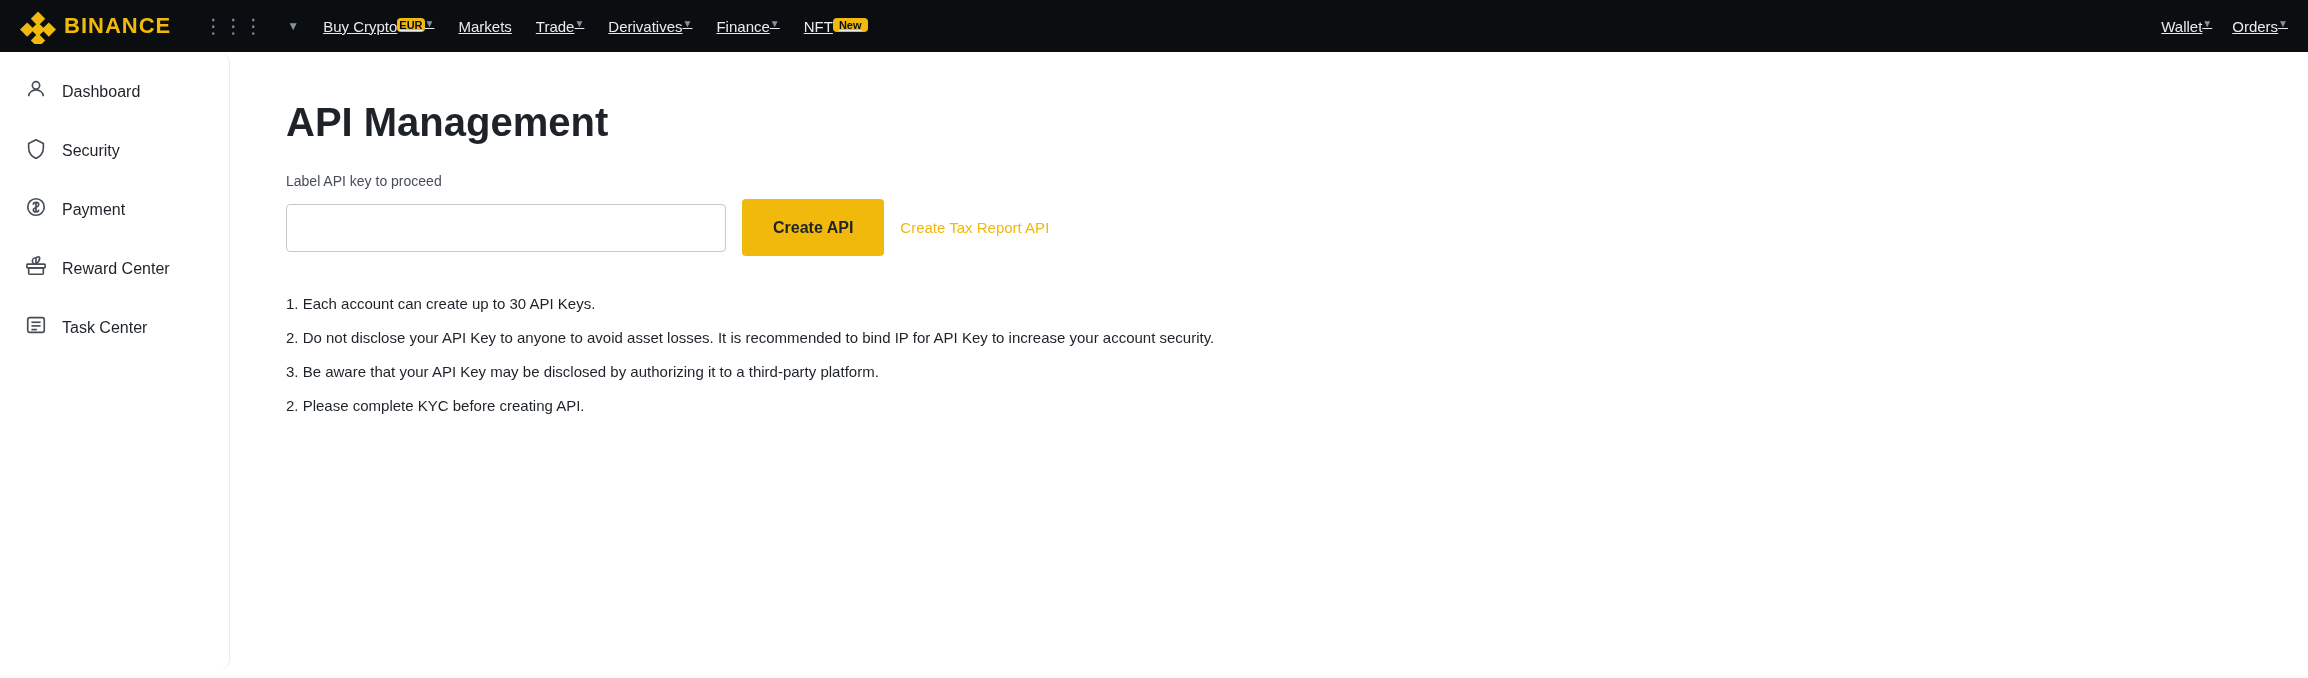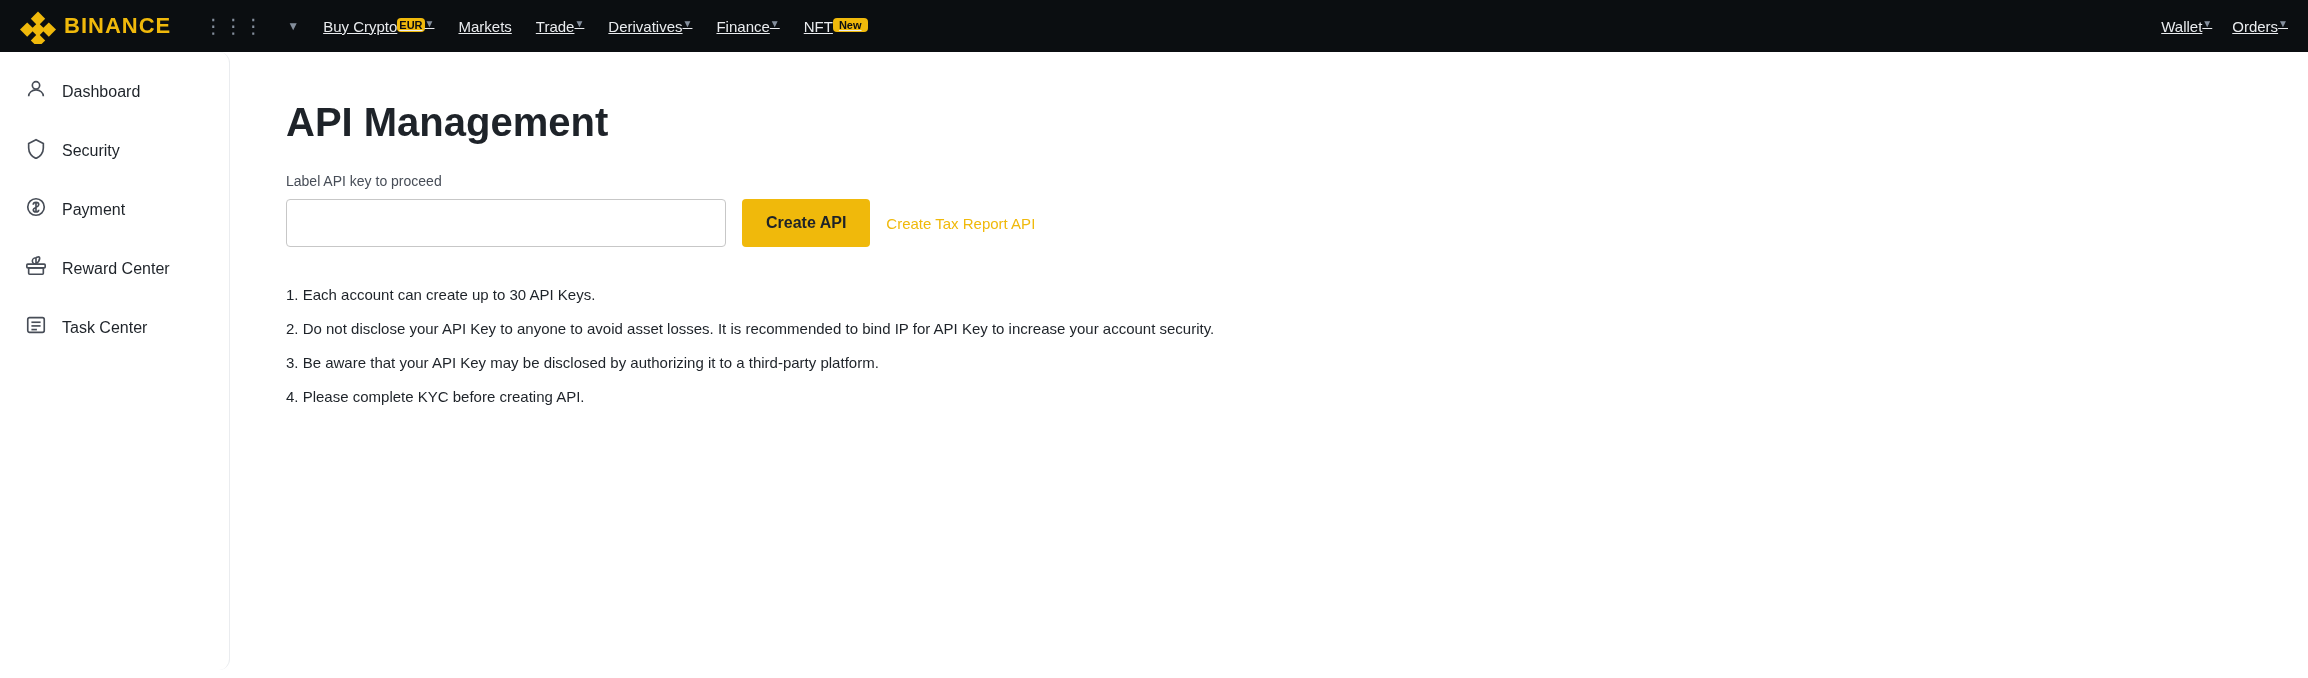--- a/index.html
+++ b/index.html
@@ -153,22 +153,22 @@
       font-size: 15px;
       outline: none;
     }
     .btn-create-api {
       background: #f0b90b;
       color: #1e2329;
       font-size: 16px;
       font-weight: 700;
       border: none;
       border-radius: 4px;
-      padding: 0 24px;
-      height: 48px;
+      padding: 0 31px;
+      height: 57px;
       cursor: pointer;
       white-space: nowrap;
     }
     .link-tax {
       color: #f0b90b;
       font-size: 15px;
       cursor: pointer;
       text-decoration: none;
       white-space: nowrap;
     }
@@ -294,16 +294,16 @@
     <p class="api-label">Label API key to proceed</p>
     <div class="api-input-row">
       <input class="api-input" type="text" placeholder="" style="">
       <button class="btn-create-api">Create API</button>
       <a class="link-tax">Create Tax Report API</a>
     </div>
     <ul class="info-list">
     <li>1. Each account can create up to 30 API Keys.</li>
         <li>2. Do not disclose your API Key to anyone to avoid asset losses. It is recommended to bind IP for API Key to increase your account security.</li>
         <li>3. Be aware that your API Key may be disclosed by authorizing it to a third-party platform.</li>
-        <li>4. Please complete KYC before creating API.</li>
+        <li>2. Please complete KYC before creating API.</li>
       </ul>
   </main>
 </div>
 
 </body></html>

